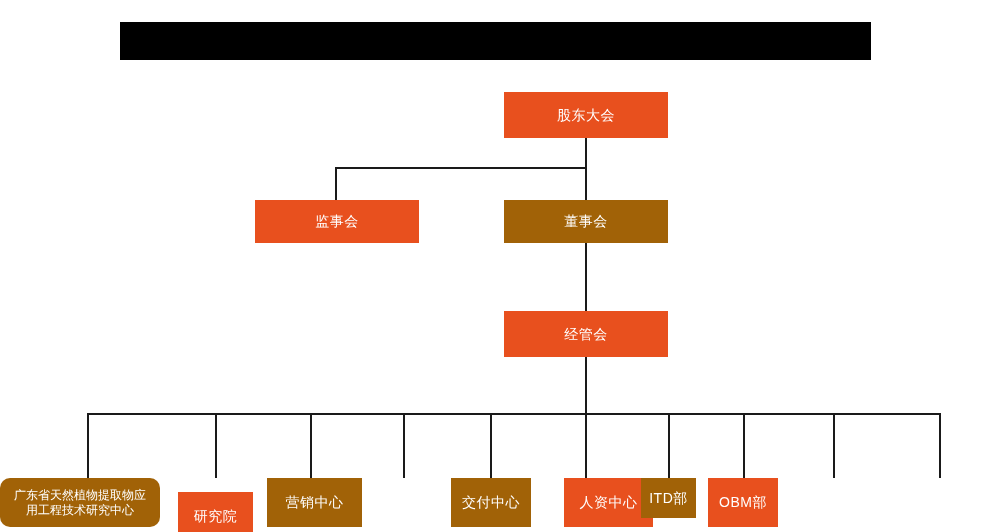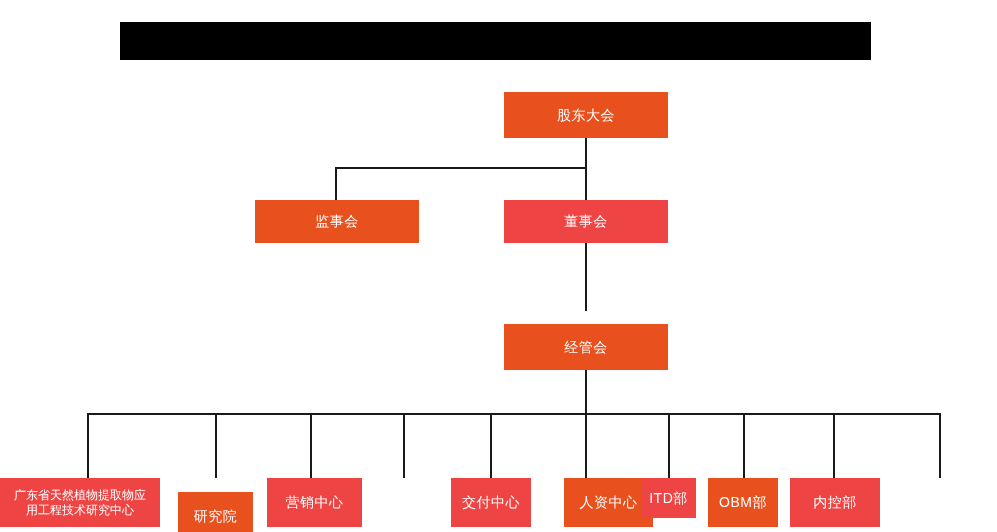--- a/index.html
+++ b/index.html
@@ -49,23 +49,24 @@
     font-size: 14px;
     line-height: 17px;
     letter-spacing: 0.5px;
     font-weight: 400;
     padding: 2px 3px;
   }
   .node.small {
     font-size: 12px;
     line-height: 15px;
     letter-spacing: 0px;
+    border-radius: 10px;
   }
   .node.dark  { background: #E8501E; }
-  .node.light { background: #ef4444; }
+  .node.light { background: #a16207; }
   
   .line {
     position: absolute;
     background: #1a1a1a;
   }
   .line.v { width: 2px; }
   .line.h { height: 2px; }
 </style>
 </head>
 <body>
@@ -105,21 +106,21 @@
     <span>股东大会</span>
   </div>
 
   <div class="node dark" style="left:255px; top:200px; width:164px; height:43px;">
     <span>监事会</span>
   </div>
   <div class="node light" style="left:504px; top:200px; width:164px; height:43px;">
     <span>董事会</span>
   </div>
 
-  <div class="node dark" style="left:504px; top:324px; width:164px; height:46px;">
+  <div class="node dark" style="left:504px; top:311px; width:164px; height:46px;">
     <span>经管会</span>
   </div>
 
   <div class="node light small" style="left:0px; top:478px; width:160px; height:49px;">
     <span>
       <span>广东省天然植物提取物应</span><br>
       <span>用工程技术研究中心</span>
     </span>
   </div>
 
@@ -141,18 +142,15 @@
   </div>
 
   <div class="node light" style="left:641px; top:478px; width:55px; height:40px;">
     <span>ITD部</span>
   </div>
 
   <div class="node dark" style="left:708px; top:478px; width:70px; height:49px;">
     <span>OBM部</span>
   </div>
 
-  <div class="node light" style="left:790px; top:478px; width:90px; height:49px;">
-    <span>内控部</span>
-  </div>
 
 
 </div>
 
 </body></html>

